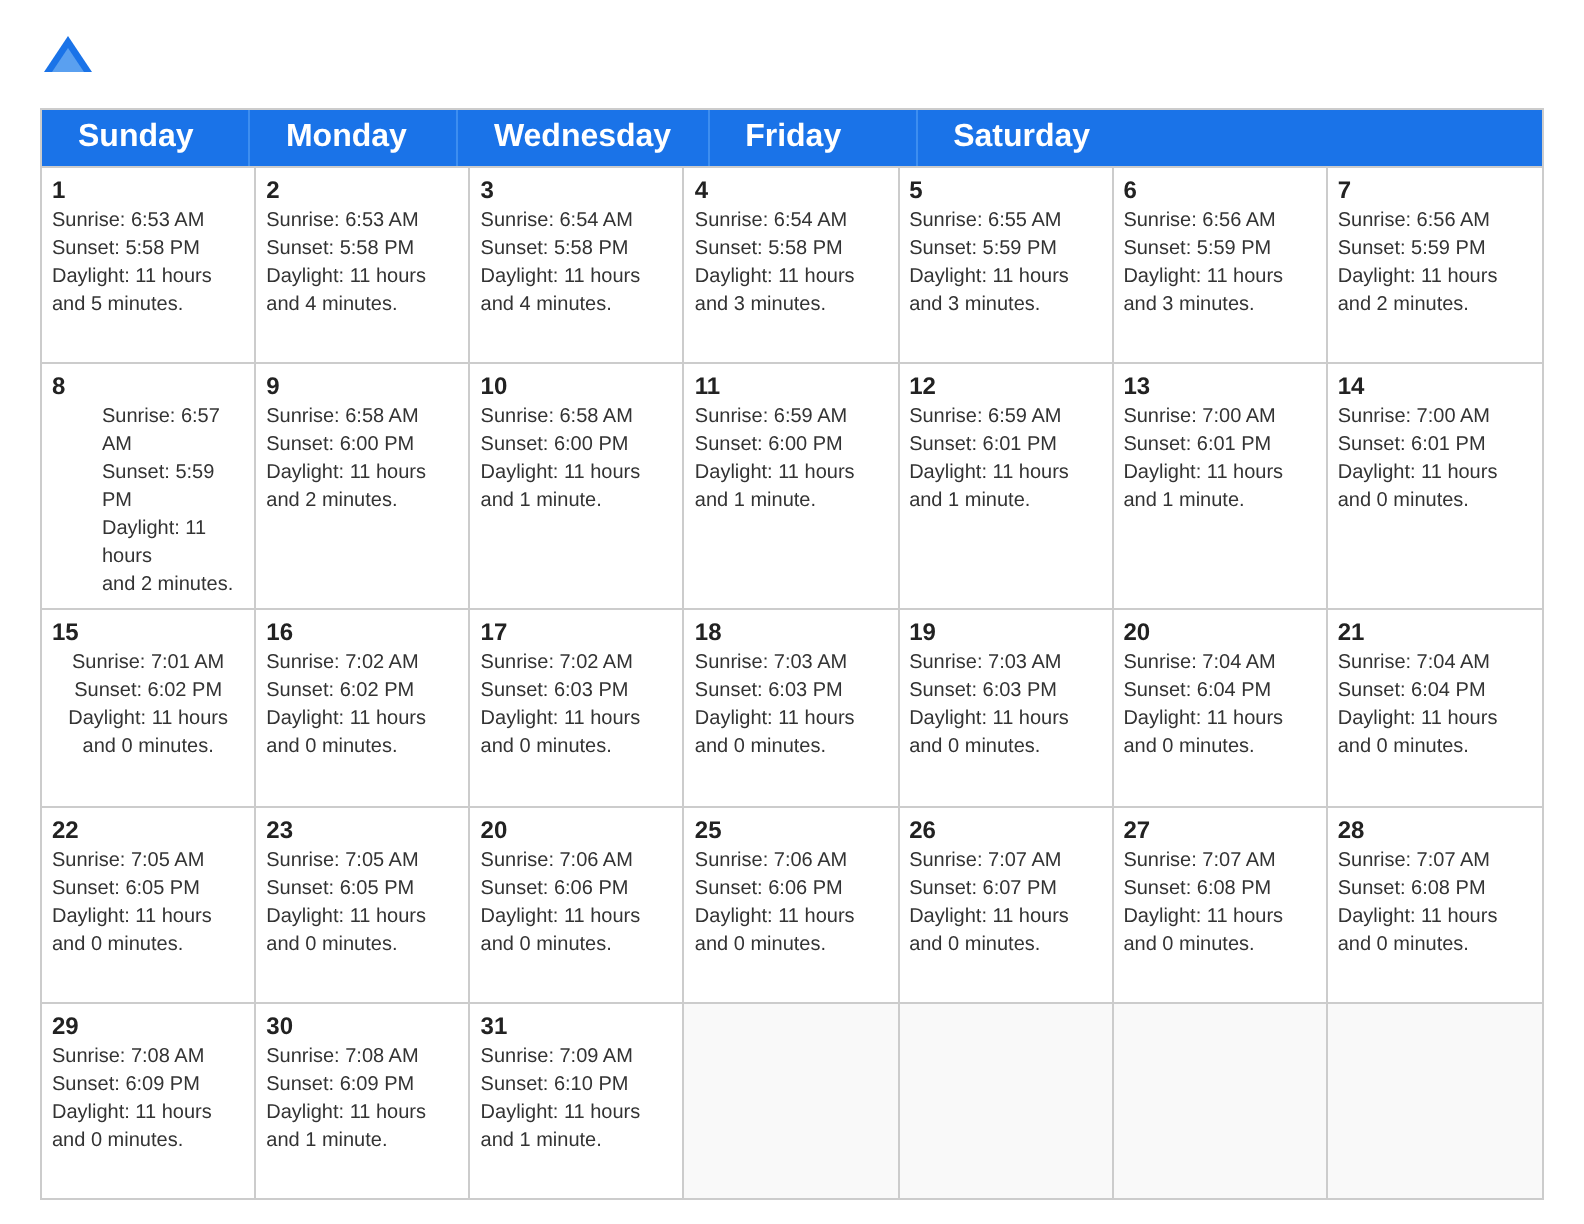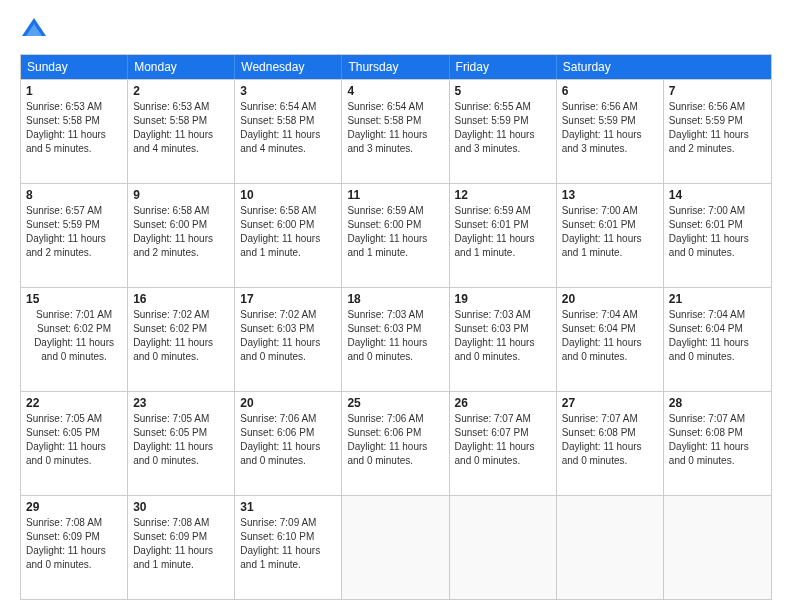--- a/index.html
+++ b/index.html
@@ -67,23 +67,23 @@
       flex-direction: column;
       border: 1px solid #ccc;
     }
     .cal-header {
       display: grid;
       grid-template-columns: repeat(7, 1fr);
       background: #1a73e8;
     }
     .cal-header-cell {
       color: #fff;
-      font-weight: normal;
-      font-size: 12px;
-      padding: 5px 6px;
+      font-weight: bold;
+      font-size: 16px;
+      padding: 5px 18px;
       border-right: 1px solid #3d8ef0;
     }
     .cal-header-cell:last-child {
       border-right: none;
     }
     .cal-body {
       display: flex;
       flex-direction: column;
       flex: 1;
     }
@@ -140,21 +140,20 @@
       <div class="month-title"></div>
       <div class="location"></div>
     </div>
   </div>
 
   <div class="calendar">
     <div class="cal-header">
     <div class="cal-header-cell">Sunday</div>
         <div class="cal-header-cell">Monday</div>
         <div class="cal-header-cell">Wednesday</div>
-        <div class="cal-header-cell">Thursday</div>
         <div class="cal-header-cell">Friday</div>
         <div class="cal-header-cell">Saturday</div>
       </div>
     <div class="cal-body">
     <div class="cal-row">
           <div class="cal-cell">
             <span class="day-number">1</span>
             <div class="day-info" style="white-space: pre-line;">Sunrise: 6:53 AM
 Sunset: 5:58 PM
 Daylight: 11 hours
@@ -199,21 +198,21 @@
             <span class="day-number">7</span>
             <div class="day-info" style="white-space: pre-line;">Sunrise: 6:56 AM
 Sunset: 5:59 PM
 Daylight: 11 hours
 and 2 minutes.</div>
           </div>
         </div>
         <div class="cal-row">
           <div class="cal-cell">
             <span class="day-number">8</span>
-            <div class="day-info" style="white-space: pre-line;">Sunrise: 6:57 AM
+            <div class="day-info" style="white-space: pre-line; margin-left: 25px;">Sunrise: 6:57 AM
 Sunset: 5:59 PM
 Daylight: 11 hours
 and 2 minutes.</div>
           </div>
           <div class="cal-cell">
             <span class="day-number">9</span>
             <div class="day-info" style="white-space: pre-line;">Sunrise: 6:58 AM
 Sunset: 6:00 PM
 Daylight: 11 hours
 and 2 minutes.</div>

